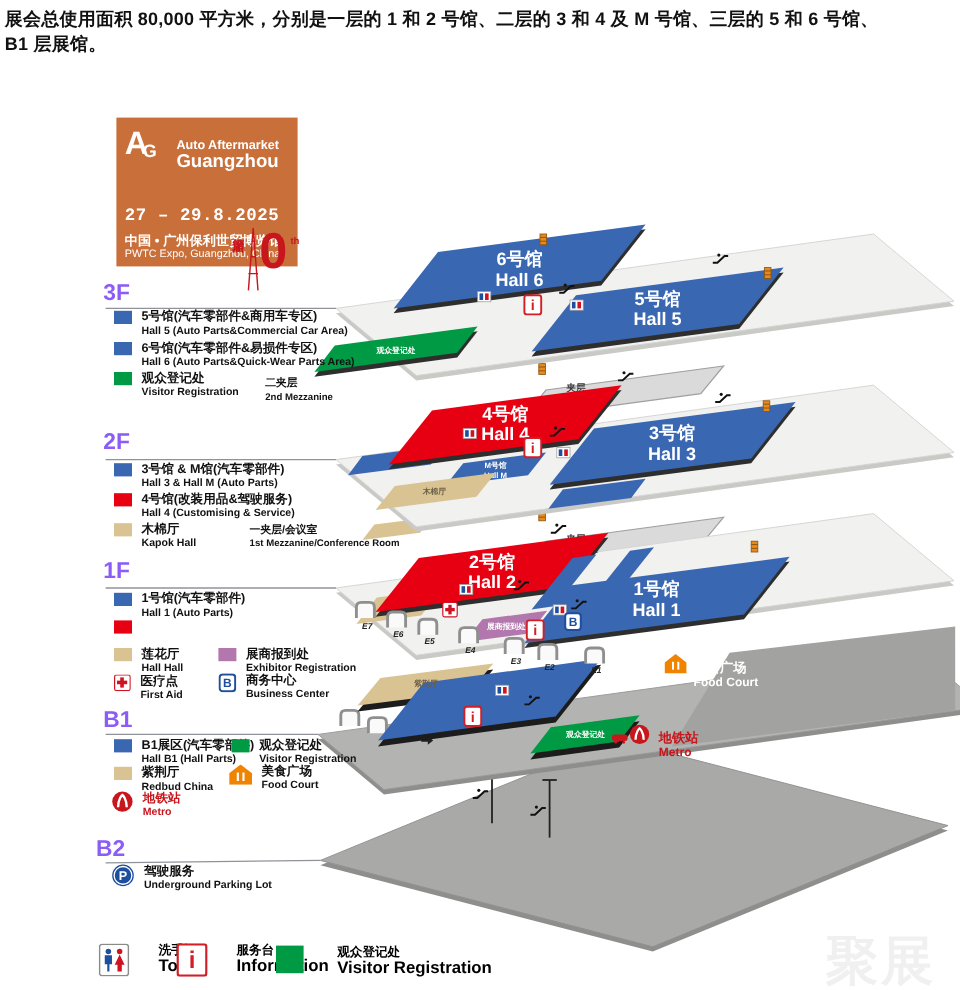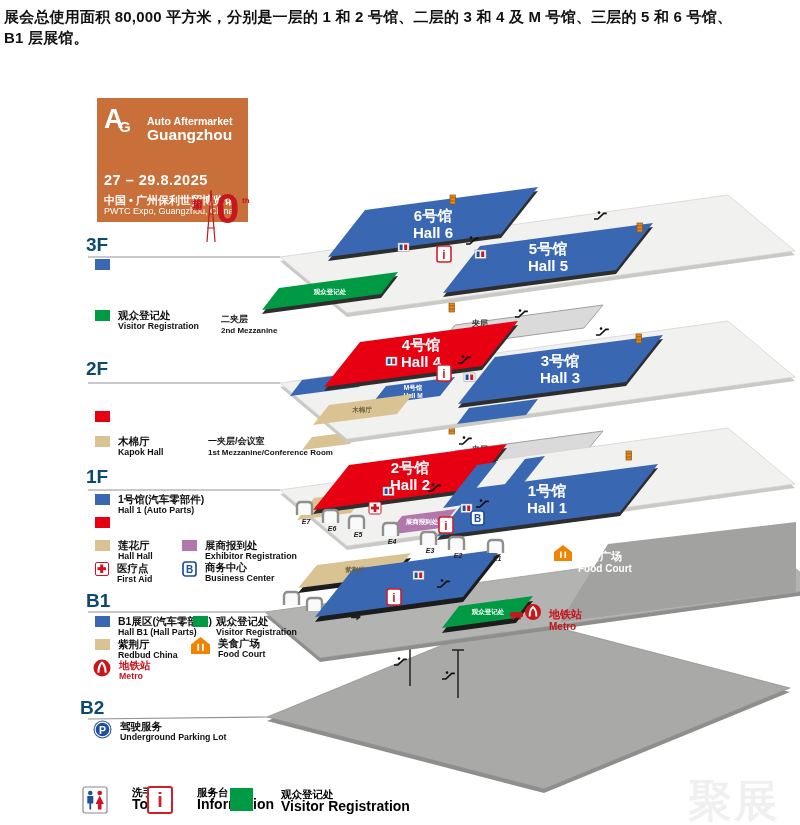--- a/index.html
+++ b/index.html
@@ -8,29 +8,29 @@
   
   .intro{position:absolute;left:4px;top:6px;width:794px;font-size:15px;font-weight:bold;
          color:#111;line-height:21px;letter-spacing:.2px;}
   
   .logo{position:absolute;left:97px;top:98px;width:151px;height:124px;background:var(--c-orange,#c96f3a);}
   .logo-mark{position:absolute;left:7px;top:8px;width:40px;height:34px;color:#fff;}
   .logo-A{position:absolute;left:0;top:0;font-size:27px;font-weight:bold;line-height:27px;}
   .logo-G{position:absolute;left:15px;top:12px;font-size:15px;font-weight:bold;}
   .logo-n1{position:absolute;left:50px;top:17px;font-size:10.5px;font-weight:bold;color:#fff;}
   .logo-n2{position:absolute;left:50px;top:28px;font-size:15.5px;font-weight:bold;color:#fff;}
-  .logo-date{position:absolute;left:7px;top:74px;font-size:14.5px;font-weight:bold;color:#fff;letter-spacing:.5px;}
+  .logo-date{position:absolute;left:7px;top:74px;font-size:14.5px;font-weight:bold;color:#fff;letter-spacing:.5px;font-family:Liberation Mono, monospace;}
   .logo-cn{position:absolute;left:7px;top:95px;font-size:11px;font-weight:bold;color:#fff;}
   .logo-en{position:absolute;left:7px;top:108px;font-size:9px;color:#fff;}
   .anniv{position:absolute;left:190px;top:184px;width:64px;height:66px;color:var(--c-metro_red,#c8161d);}
   .anniv-cn{position:absolute;left:0;top:6px;writing-mode:vertical-rl;font-size:10px;font-weight:bold;letter-spacing:1px;}
   .anniv-zero{position:absolute;left:26px;top:2px;font-size:42px;font-weight:bold;line-height:46px;}
   .anniv-th{position:absolute;left:52px;top:12px;font-size:8px;font-weight:bold;}
   
-  .fl-h{position:absolute;font-size:19px;font-weight:bold;color:#0c4a6e;}
+  .fl-h{position:absolute;font-size:19px;font-weight:bold;color:#8b5cf6;}
   .lg-item{position:absolute;display:flex;gap:8px;align-items:flex-start;}
   .sw{width:15px;height:11px;flex:none;margin-top:1px;}
   .sw-blue{background:var(--c-blue,#3a67b1);} .sw-red{background:var(--c-red,#e60012);}
   .sw-green{background:var(--c-green,#009944);} .sw-tan{background:var(--c-tan,#d9c393);}
   .sw-purple{background:var(--c-purple,#b278ad);}
   .lg-t{display:flex;flex-direction:column;}
   .lg-cn{font-size:10.5px;font-weight:bold;color:#111;line-height:12px;white-space:nowrap;}
   .lg-en{font-size:8.8px;font-weight:bold;color:#111;line-height:10px;white-space:nowrap;}
   .lg-red .lg-cn,.lg-red .lg-en{color:var(--c-metro_red,#c8161d);}
   .lg-ic{flex:none;margin-top:0;}
@@ -311,32 +311,54 @@
     <svg width="16" height="58" style="position:absolute;left:13px;top:4px">
       <path d="M8,2 L4,54 M8,2 L12,54 M4,40 L12,40 M5.5,26 L10.5,26 M6.5,13 L9.5,13" stroke="#c8161d" stroke-width="1.2" fill="none"></path>
     </svg>
     <span class="anniv-zero">0</span>
     <span class="anniv-th">th</span>
   </div>
 
   <div class="fl-h" style="left:86px;top:234px">3F</div>
   <div class="lg-item" style="left:95px;top:258px">
     <span class="sw sw-blue"></span>
+    <span class="lg-t">
+        <span class="lg-cn">5号馆(汽车零部件&amp;商用车专区)</span>
+        <span class="lg-en">Hall 5 (Auto Parts&amp;Commercial Car Area)</span>
+      </span>
+  </div>
+  <div class="lg-item" style="left:95px;top:284px">
+    <span class="sw sw-blue"></span>
+    <span class="lg-t">
+        <span class="lg-cn">6号馆(汽车零部件&amp;易损件专区)</span>
+        <span class="lg-en">Hall 6 (Auto Parts&amp;Quick-Wear Parts Area)</span>
+      </span>
   </div>
   <div class="lg-item" style="left:95px;top:309px">
     <span class="sw sw-green"></span>
     <span class="lg-t">
         <span class="lg-cn">观众登记处</span>
         <span class="lg-en">Visitor Registration</span>
       </span>
   </div>
 
   <div class="fl-h" style="left:86px;top:358px">2F</div>
+  <div class="lg-item" style="left:95px;top:385px">
+    <span class="sw sw-blue"></span>
+    <span class="lg-t">
+        <span class="lg-cn">3号馆 &amp; M馆(汽车零部件)</span>
+        <span class="lg-en">Hall 3 &amp; Hall M (Auto Parts)</span>
+      </span>
+  </div>
   <div class="lg-item" style="left:95px;top:410px">
     <span class="sw sw-red"></span>
+    <span class="lg-t">
+        <span class="lg-cn">4号馆(改装用品&amp;驾驶服务)</span>
+        <span class="lg-en">Hall 4 (Customising &amp; Service)</span>
+      </span>
   </div>
   <div class="lg-item" style="left:95px;top:435px">
     <span class="sw sw-tan"></span>
     <span class="lg-t">
         <span class="lg-cn">木棉厅</span>
         <span class="lg-en">Kapok Hall</span>
       </span>
   </div>
 
   <div class="fl-h" style="left:86px;top:466px">1F</div>

